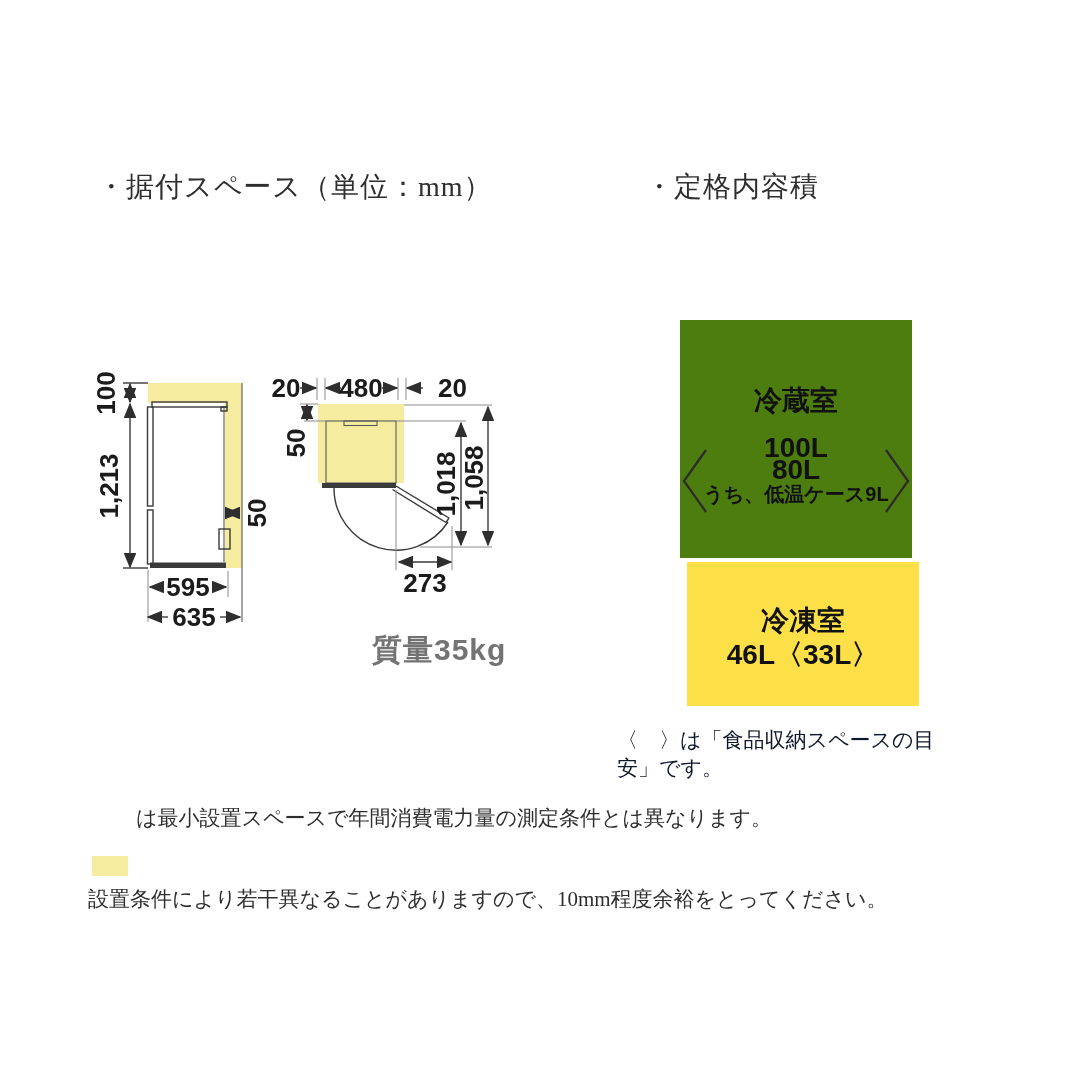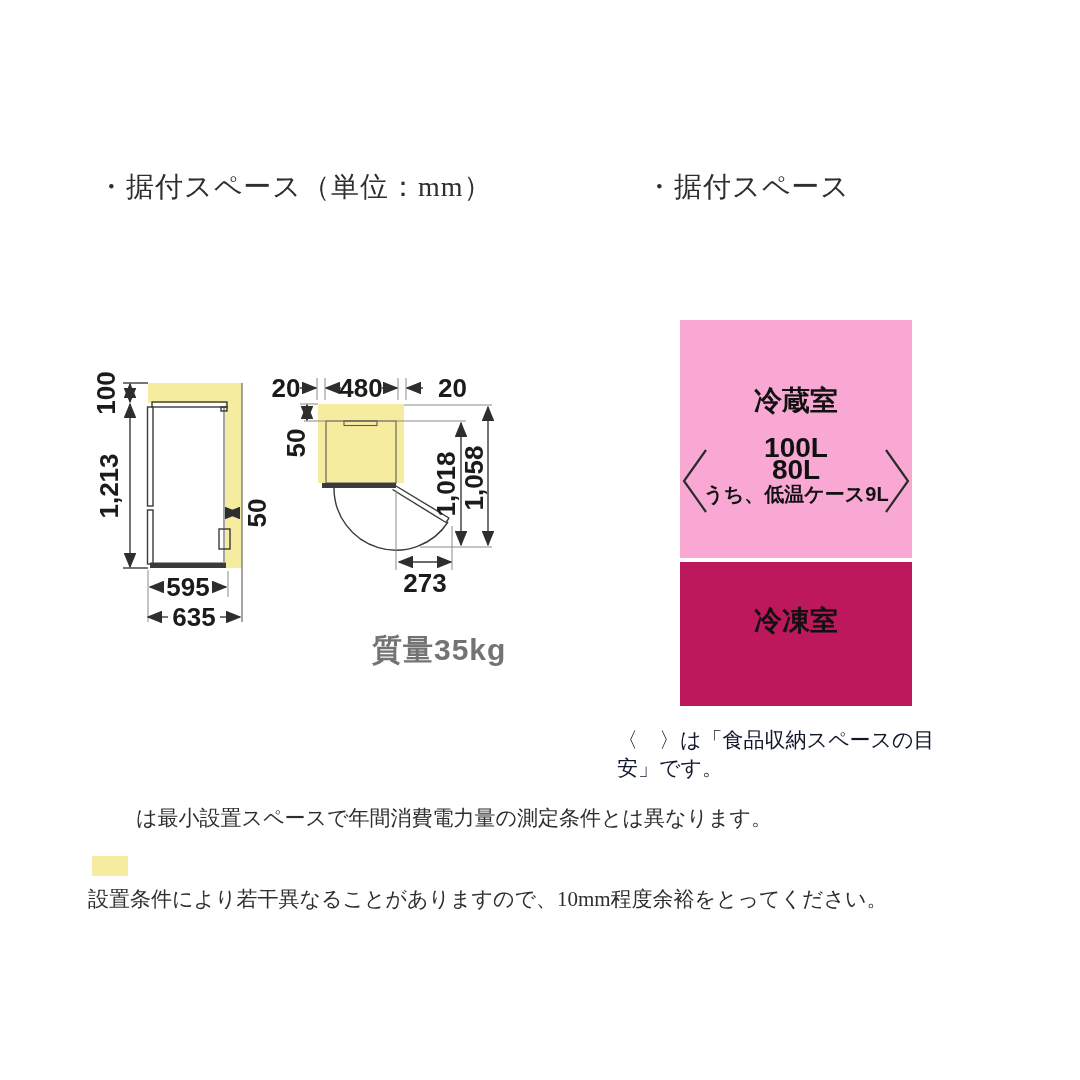--- a/index.html
+++ b/index.html
@@ -20,21 +20,21 @@
   svg .thin{stroke:#8a8a8a;stroke-width:1;}
   svg .med{stroke:#3a3a3a;stroke-width:1.4;fill:none;}
   svg .edge{stroke:#5a5a5a;stroke-width:1.1;fill:none;}
 </style>
 </head>
 <body>
 
 <div class="page">
 
   <div class="abs serif sect-title" style="left:97px;top:168px;">・据付スペース（単位：mm）</div>
-  <div class="abs serif sect-title" style="left:645px;top:168px;">・据付スペース</div>
+  <div class="abs serif sect-title" style="left:645px;top:168px;">・定格内容積</div>
 
   <svg class="abs" style="left:80px;top:355px;" width="440" height="290" viewBox="80 355 440 290">
     <defs>
       <marker id="ah" markerWidth="11" markerHeight="9" refX="10" refY="4.5" orient="auto-start-reverse">
         <path d="M0,0 L11,4.5 L0,9 z" fill="#2e2e2e"></path>
       </marker>
     </defs>
 
     <g>
 
@@ -112,33 +112,34 @@
       <line x1="420" y1="547" x2="492" y2="547" class="thin"></line>
       <line x1="461" y1="423" x2="461" y2="545" class="med" marker-start="url(#ah)" marker-end="url(#ah)"></line>
       <text class="dim" transform="rotate(-90 446 484)" x="446" y="484" text-anchor="middle" dominant-baseline="central">1,018</text>
       <line x1="488" y1="407" x2="488" y2="545" class="med" marker-start="url(#ah)" marker-end="url(#ah)"></line>
       <text class="dim" transform="rotate(-90 474 478)" x="474" y="478" text-anchor="middle" dominant-baseline="central">1,058</text>
     </g>
   </svg>
 
   <div class="abs mass" style="left:372px;top:630px;">質量35kg</div>
 
-  <div class="capbox" style="top: 320px; height: 238px; background: #f9a8d4;">
+  <div class="capbox" style="top: 320px; height: 238px; background: #4d7c0f;">
     <div class="line big" style="top:62px;">冷蔵室</div>
     <div class="line big" style="top:96px;margin-top:16px;">100L</div>
     <div class="line big" style="top:134px;">80L</div>
     <div class="line small" style="top:161px;">うち、低温ケース9L</div>
     <svg class="abs" style="left:0;top:0;" width="232" height="238" viewBox="0 0 232 238">
       <polyline points="26,130 4,161 26,192" fill="none" stroke="#2b2b2b" stroke-width="2.2"></polyline>
       <polyline points="206,130 228,161 206,192" fill="none" stroke="#2b2b2b" stroke-width="2.2"></polyline>
     </svg>
   </div>
 
-  <div class="capbox" style="top: 562px; height: 144px; background: #be185d;">
+  <div class="capbox" style="top: 562px; height: 144px; background: #fde047; margin-left: 7px;">
     <div class="line big" style="top:40px;">冷凍室</div>
+    <div class="line big" style="top:74px;">46L〈33L〉</div>
   </div>
 
   <div class="abs note" style="left:617px;top:726px;">〈　〉は「食品収納スペースの目安」です。</div>
 
   <div class="swatch" style="background: rgb(246, 236, 159);"></div>
   <div class="abs serif legend-line" style="left:136px;top:804px;">は最小設置スペースで年間消費電力量の測定条件とは異なります。</div>
   <div class="abs serif legend-line" style="left:88px;top:885px;">設置条件により若干異なることがありますので、10mm程度余裕をとってください。</div>
 
 </div>
 

